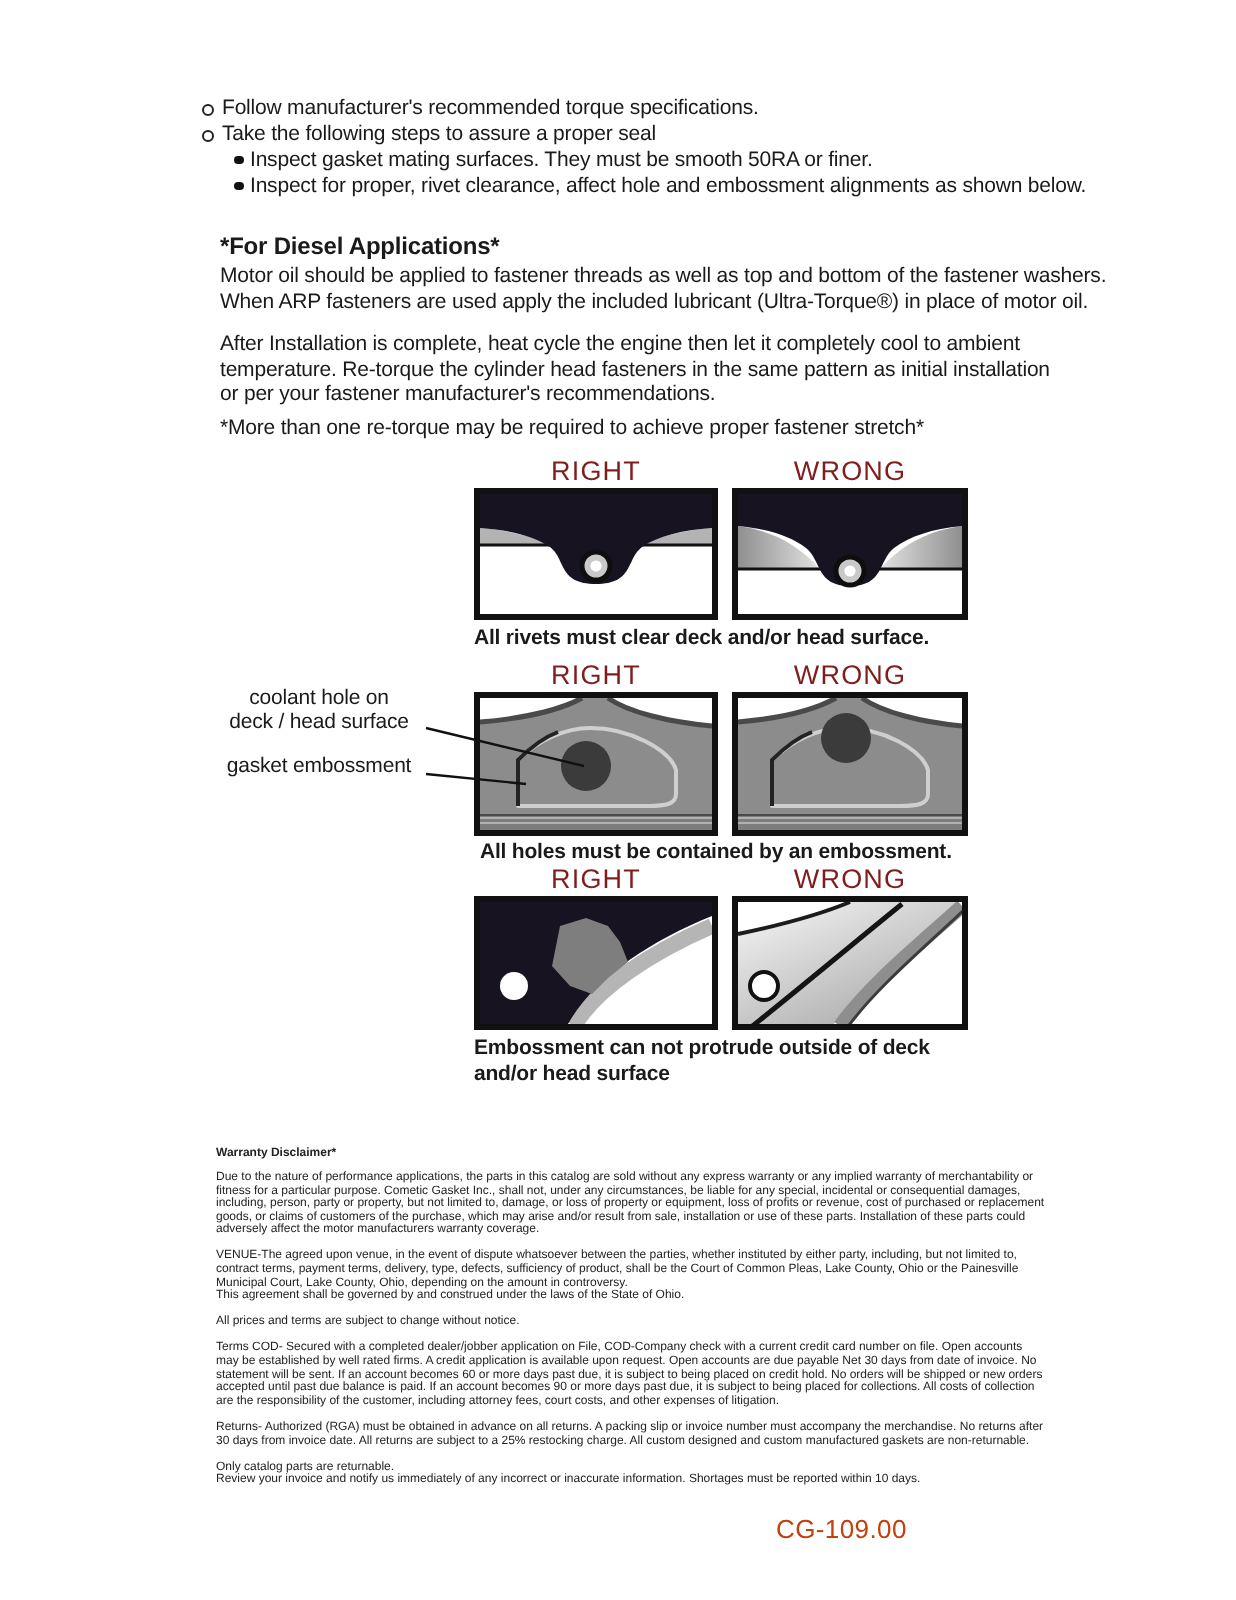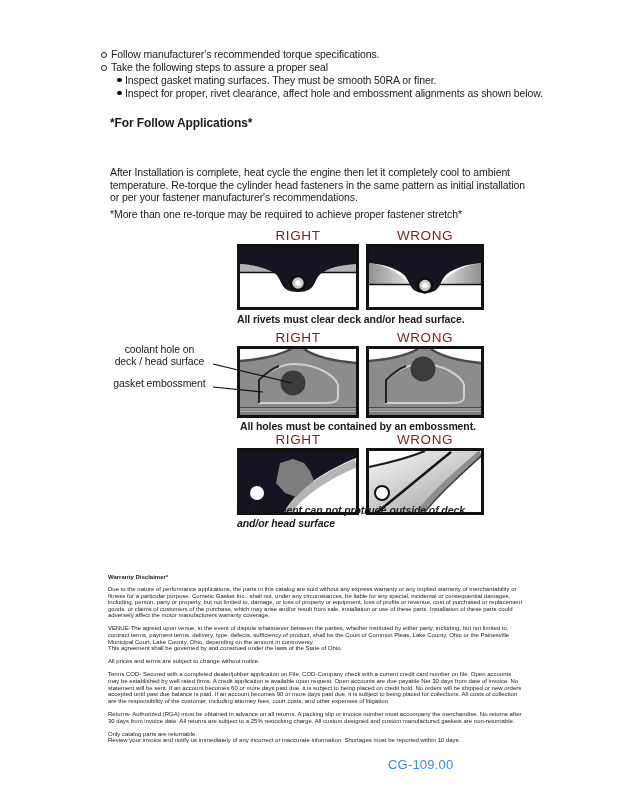--- a/index.html
+++ b/index.html
@@ -19,21 +19,21 @@
   .bullet-row.sub{margin-left:16px;}
   .ring{flex:0 0 auto;width:4px;height:4px;border:1px solid #222;border-radius:50%;margin:3.5px 4px 0 0;}
   .dot{flex:0 0 auto;width:4.5px;height:4.5px;background:#111;border-radius:50%;margin:3.5px 3.5px 0 0;}
   .section-h{font-size:12px;font-weight:bold;margin:0;letter-spacing:-0.1px;}
   .rw-label{font-size:13.5px;color:#7f1d1d;letter-spacing:0.6px;text-align:center;}
   .caption{font-size:10.5px;font-weight:bold;letter-spacing:-0.1px;line-height:12.5px;}
   .leader-label{font-size:10.5px;line-height:11.5px;text-align:center;letter-spacing:-0.1px;}
   .warranty{width:416px;color:#222;}
   .warranty h3{font-size:6px;margin:0 0 6px 0;font-weight:bold;}
   .warranty p{font-size:6px;line-height:6.6px;margin:0 0 6.5px 0;white-space:pre-line;}
-  .footer-code{font-size:13px;color:#3b82f6;letter-spacing:0.2px;}
+  .footer-code{font-size:13px;color:#c2410c;letter-spacing:0.2px;}
   svg{display:block;}
 </style>
 </head>
 <body>
 
 <div class="page">
 
 
   <div class="abs" style="left:101px;top:48px;width:505px;">
     <div class="bullet-row">
@@ -47,21 +47,23 @@
     <div class="bullet-row sub">
       <span class="dot"></span>
       <span>Inspect gasket mating surfaces.  They must be smooth 50RA or finer.</span>
     </div>
     <div class="bullet-row sub">
       <span class="dot"></span>
       <span>Inspect for proper, rivet clearance, affect hole and embossment alignments as shown below.</span>
     </div>
   </div>
 
-  <h2 class="section-h abs" style="left:110px;top:116px;">*For Follow Applications*</h2>
+  <h2 class="section-h abs" style="left:110px;top:116px;">*For Diesel Applications*</h2>
+  <p class="body-text pre abs" style="left:110px;top:132px;width:470px;">Motor oil should be applied to fastener threads as well as top and bottom of the fastener washers.
+When ARP fasteners are used apply the included lubricant (Ultra-Torque®) in place of motor oil.</p>
   <p class="body-text pre abs" style="left:110px;top:166px;width:470px;">After Installation is complete, heat cycle the engine then let it completely cool to ambient
 temperature. Re-torque the cylinder head fasteners in the same pattern as initial installation
 or per your fastener manufacturer's recommendations.</p>
   <p class="body-text abs" style="left:110px;top:208px;width:470px;">*More than one re-torque may be required to achieve proper fastener stretch*</p>
 
   <div class="rw-label abs" style="left:237px;top:228px;width:122px;">RIGHT</div>
   <div class="rw-label abs" style="left:366px;top:228px;width:118px;">WRONG</div>
 
   <svg class="abs" style="left:237px;top:244px;" width="122" height="66" viewBox="0 0 122 66">
     <rect x="1.5" y="1.5" width="119" height="63" fill="#ffffff" stroke="#111111" stroke-width="3"></rect>
@@ -161,21 +163,21 @@
     <rect x="1.5" y="1.5" width="115" height="64" fill="#ffffff" stroke="#111111" stroke-width="3"></rect>
     <path d="M3,19 C27,14 47,8 59,3 L112,3 C90,23 64,44 51,64 L3,64 Z" fill="url(#bandg)"></path>
     <path d="M3,19 C27,14 47,8 59,3" fill="none" stroke="#1c1c1c" stroke-width="2"></path>
     <path d="M54,65 C68,45 94,24 115,5" fill="none" stroke="#8e8e8e" stroke-width="7"></path>
     <path d="M57.5,66 C72,46 97,25 117,6" fill="none" stroke="#3c3c3c" stroke-width="1.5"></path>
     <path d="M9,66 C33,47 59,25 85,4" fill="none" stroke="#141414" stroke-width="2.5"></path>
     <circle cx="16" cy="45" r="7" fill="#ffffff" stroke="#111" stroke-width="2"></circle>
     <rect x="1.5" y="1.5" width="115" height="64" fill="none" stroke="#111111" stroke-width="3"></rect>
   </svg>
 
-  <div class="caption abs pre" style="left:237px;top:504px;width:320px;font-style:italic;">Embossment can not protrude outside of deck
+  <div class="caption abs pre" style="left:237px;top:518px;width:320px;">Embossment can not protrude outside of deck
 and/or head surface</div>
 
   <div class="warranty abs" style="left:108px;top:574px;">
     <h3>Warranty Disclaimer*</h3>
     <p>Due to the nature of performance applications, the parts in this catalog are sold without any express warranty or any implied warranty of merchantability or fitness for a particular purpose.  Cometic Gasket Inc., shall not, under any circumstances, be liable for any special, incidental or consequential damages, including, person, party or property, but not limited to, damage, or loss of property or equipment, loss of profits or revenue, cost of purchased or replacement goods, or claims of customers of the purchase, which may arise and/or result from sale, installation or use of these parts.  Installation of these parts could adversely affect the motor manufacturers warranty coverage.</p>
     <p>VENUE-The agreed upon venue, in the event of dispute whatsoever between the parties, whether instituted by either party, including, but not limited to, contract terms, payment terms, delivery, type, defects, sufficiency of product, shall be the Court of Common Pleas, Lake County, Ohio or the Painesville Municipal Court, Lake County, Ohio, depending on the amount in controversy.
 This agreement shall be governed by and construed under the laws of the State of Ohio.</p>
     <p>All prices and terms are subject to change without notice.</p>
     <p>Terms COD- Secured with a completed dealer/jobber application on File, COD-Company check with a current credit card number on file.  Open accounts may be established by well rated firms.  A credit application is available upon request.  Open accounts are due payable Net 30 days from date of invoice.  No statement will be sent.  If an account becomes 60 or more days past due, it is subject to being placed on credit hold.  No orders will be shipped or new orders accepted until past due balance is paid.  If an account becomes 90 or more days past due, it is subject to being placed for collections.  All costs of collection are the responsibility of the customer, including attorney fees, court costs, and other expenses of litigation.</p>
     <p>Returns- Authorized (RGA) must be obtained in advance on all returns.  A packing slip or invoice number must accompany the merchandise.  No returns after 30 days from invoice date.  All returns are subject to a 25% restocking charge.  All custom designed and custom manufactured gaskets are non-returnable.</p>

